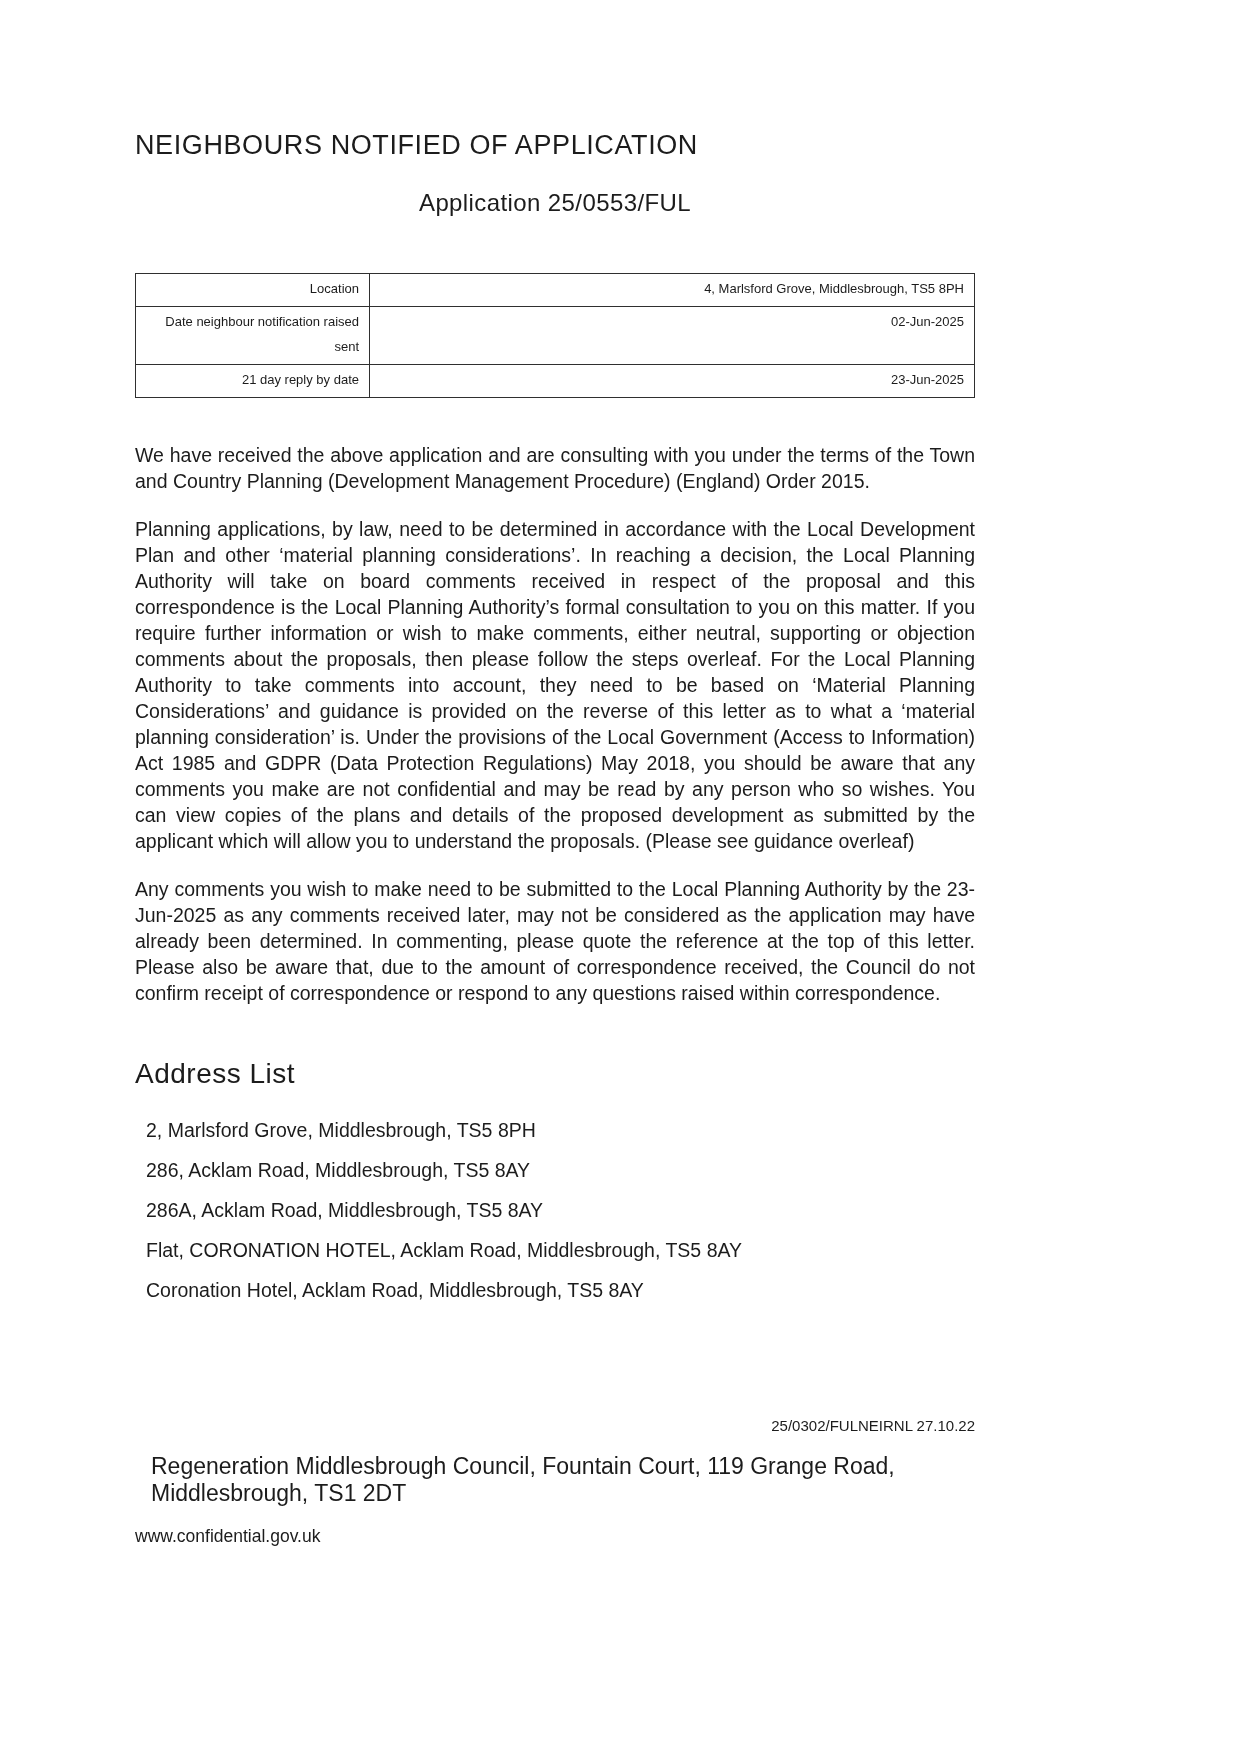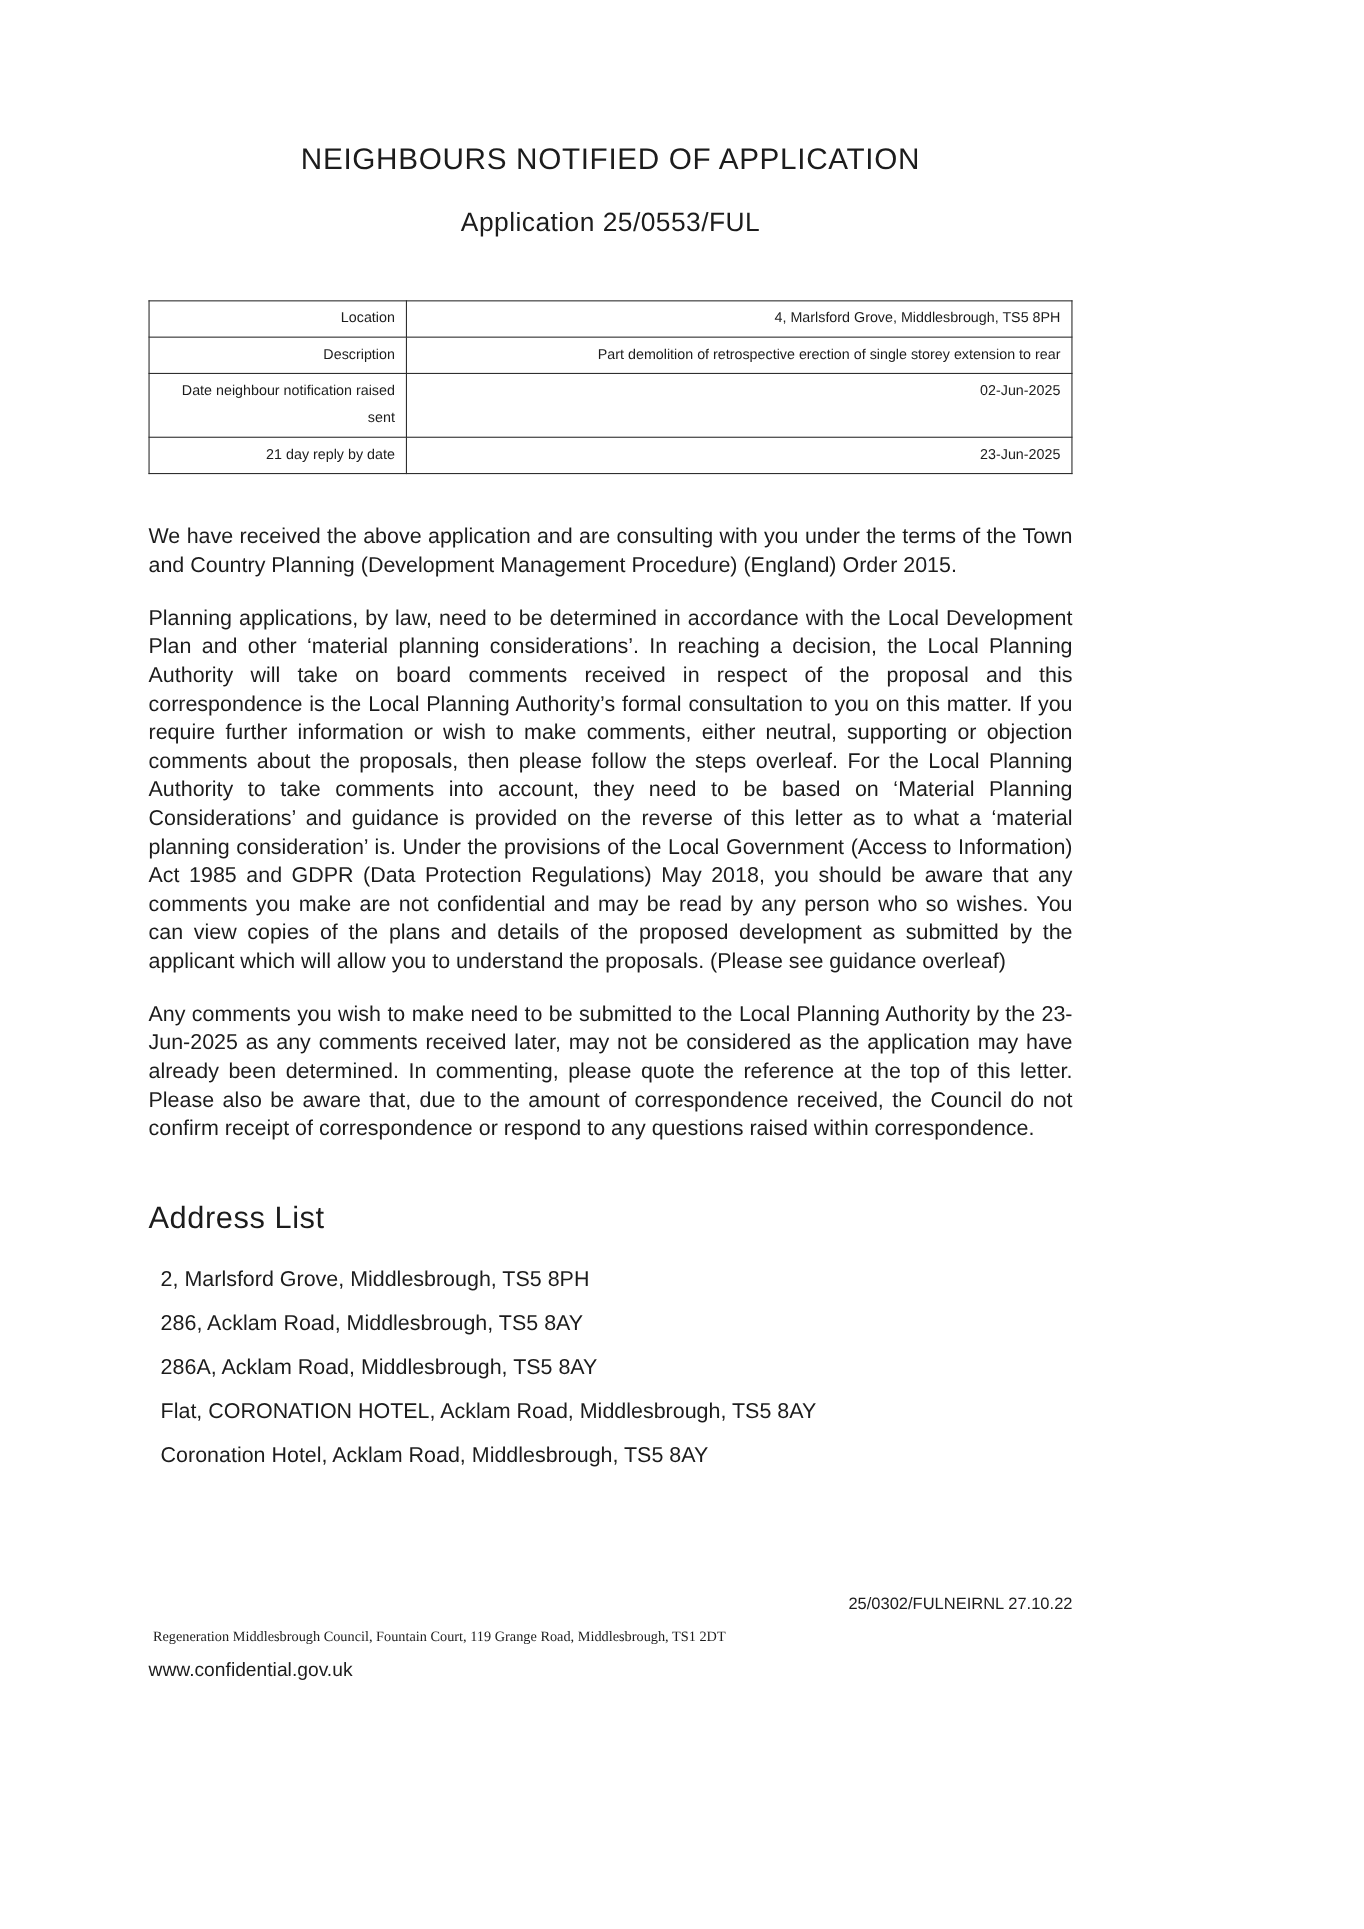--- a/index.html
+++ b/index.html
@@ -18,21 +18,21 @@
   .page {
     box-sizing: border-box;
     width: 1240px;
     height: 1754px;
     padding: 130px 0 0 135px;
   }
   .content {
     width: 840px;
   }
   .doc-title {
-    text-align: center;
+    text-align: left;
     font-size: 27px;
     font-weight: 400;
     letter-spacing: 0.6px;
     margin: 0 0 28px 0;
   }
   .doc-subtitle {
     text-align: center;
     font-size: 24px;
     font-weight: 400;
     letter-spacing: 0.4px;
@@ -80,24 +80,23 @@
   .footer {
     margin-top: 112px;
   }
   .footer-reference {
     font-size: 15px;
     line-height: 22px;
     margin: 0;
     text-align: right;
   }
   .footer-address {
-    font-size: 13px;
+    font-size: 23px;
     line-height: 27px;
-    margin: 4px;
-    font-family: Liberation Serif, serif;
+    margin: 16px;
   }
   .footer-website {
     font-size: 17.5px;
     line-height: 27px;
     margin: 0;
   }
 </style>
 </head>
 <body>
 
@@ -105,24 +104,20 @@
   <div class="content">
 
     <h1 class="doc-title">NEIGHBOURS NOTIFIED OF APPLICATION</h1>
     <h2 class="doc-subtitle">Application 25/0553/FUL</h2>
 
     <table class="details">
       <tbody>
         <tr>
           <td class="label-cell">Location</td>
           <td>4, Marlsford Grove, Middlesbrough, TS5 8PH</td>
-        </tr>
-        <tr>
-          <td class="label-cell">Description</td>
-          <td>Part demolition of retrospective erection of single storey extension to rear</td>
         </tr>
         <tr>
           <td class="label-cell">Date neighbour notification raised sent</td>
           <td>02-Jun-2025</td>
         </tr>
         <tr>
           <td class="label-cell">21 day reply by date</td>
           <td>23-Jun-2025</td>
         </tr>
       </tbody>

